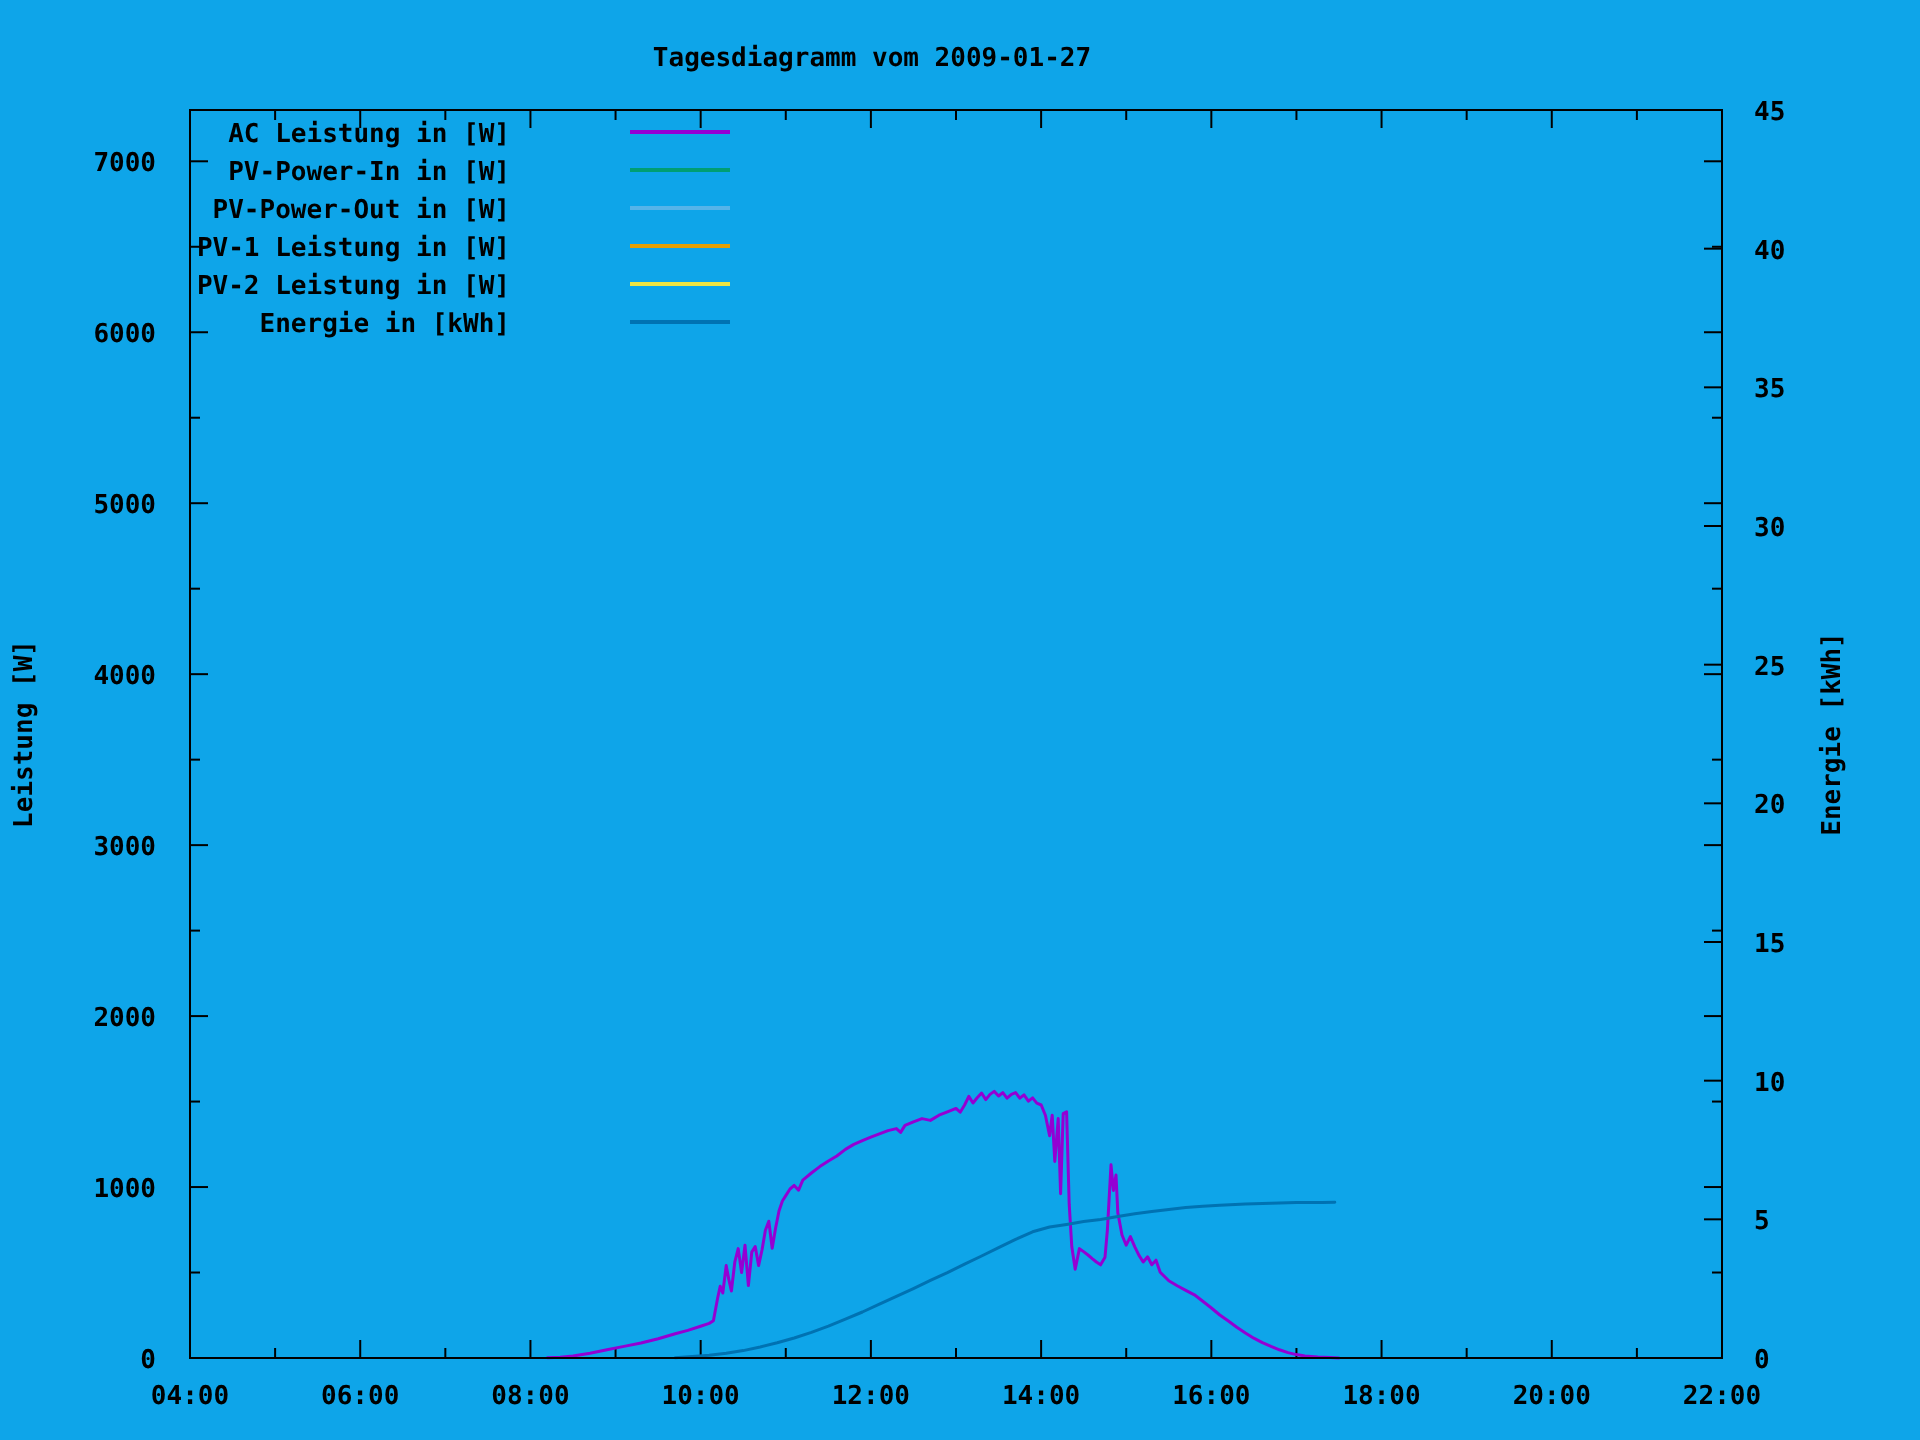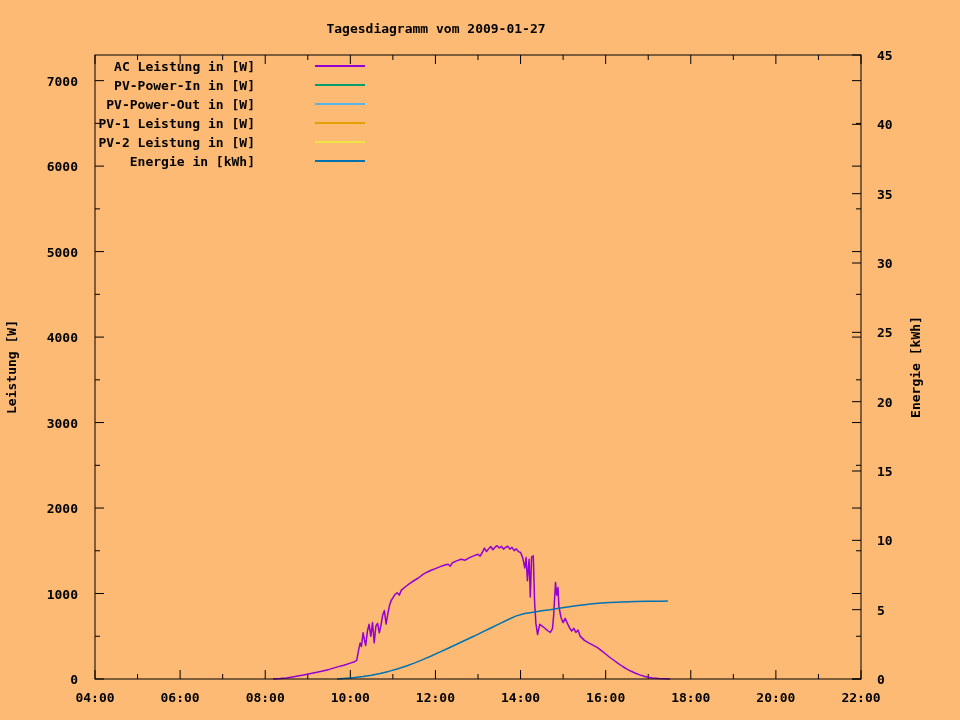--- a/index.html
+++ b/index.html
@@ -1,16 +1,16 @@
 <!DOCTYPE html>
 <html><head>
 <meta charset="utf-8">
 <style>
   html,body{margin:0;padding:0;background:#ffffff;}
-  #screen{position:relative;width:960px;height:720px;background:#fdba74;
+  #screen{position:relative;width:960px;height:720px;background:#0ea5e9;
           font-family:"DejaVu Sans Mono",monospace;overflow:hidden;text-decoration:underline;}
   svg text{font-family:"DejaVu Sans Mono",monospace;font-weight:bold;fill:#000000;}
   .ttl{font-size:13px;}
   .tick-label{font-size:13px;}
   .axis-label{font-size:13px;}
   .legend-label{font-size:13px;}
 </style>
 </head>
 <body>
 

